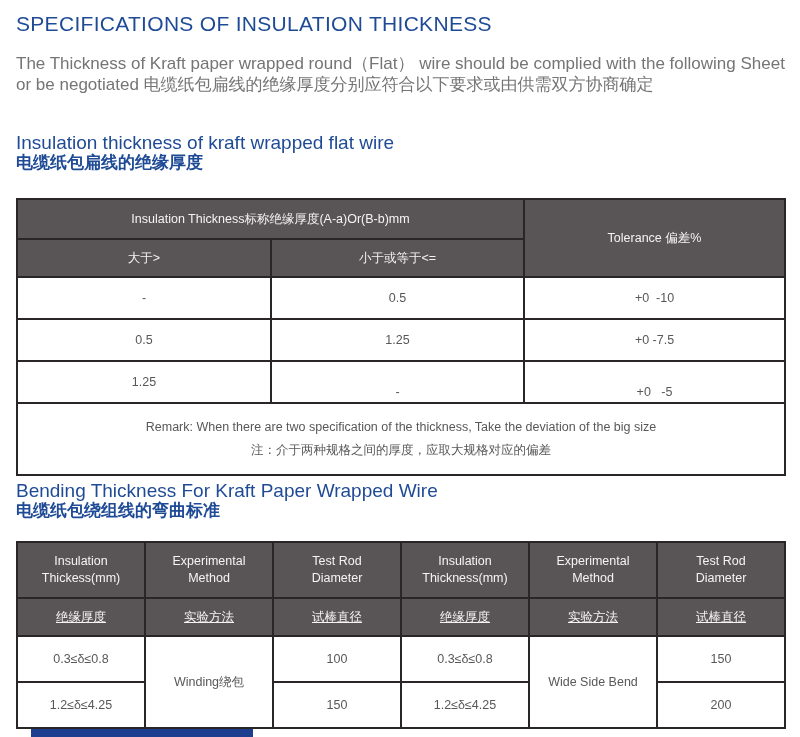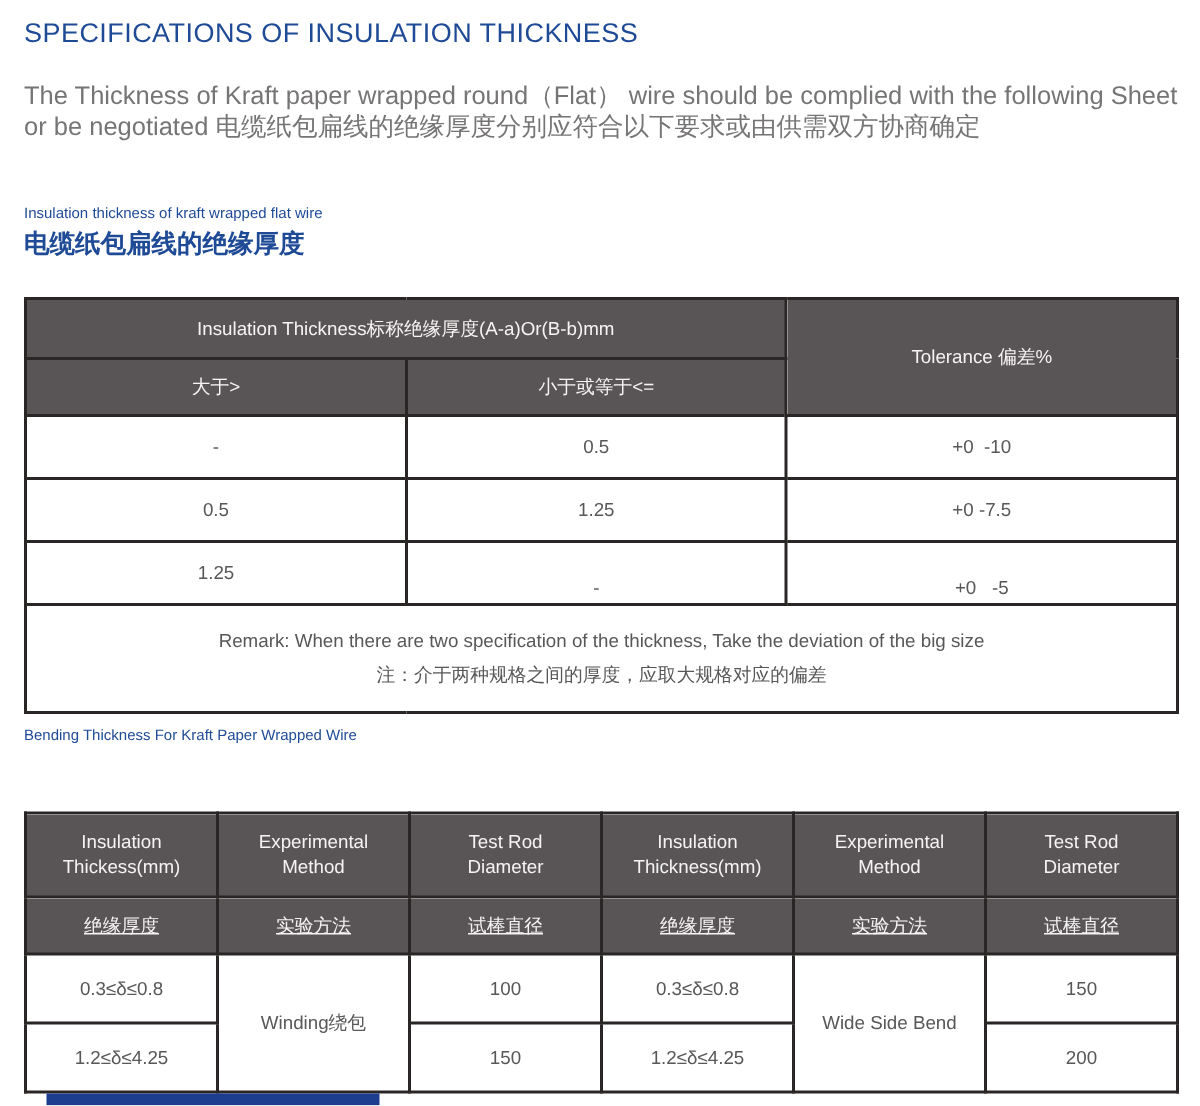--- a/index.html
+++ b/index.html
@@ -1,29 +1,29 @@
 <!DOCTYPE html>
 <html><head>
 <meta charset="utf-8">
 <style>
   html,body { margin:0; padding:0; background:#ffffff; }
   body { font-family:"Liberation Sans","DejaVu Sans",sans-serif; }
   .page { position:relative; width:800px; height:737px; background:#ffffff; overflow:hidden; }
 
   .page-title {
     position:absolute; left:16px; top:12px;
-    font-size:18px; color:#1f4b96; letter-spacing:0.3px; font-weight:400;
+    font-size:21px; color:#1f4b96; letter-spacing:0.3px; font-weight:400;
     white-space:nowrap;
   }
   .intro {
     position:absolute; left:16px; top:53px; width:772px;
     font-size:17px; line-height:21px; color:#767474;
   }
   .sec-title { position:absolute; left:16px; color:#1f4b96; }
-  .sec-title .en { font-size:10px; line-height:19px; }
+  .sec-title .en { font-size:19px; line-height:19px; }
   .sec-title .zh { font-size:17px; line-height:21px; font-weight:600; }
   .sec1 { top:133px; }
   .sec2 { top:481px; }
 
   table { border-collapse:collapse; table-layout:fixed; position:absolute; left:16px; background:#ffffff; }
   td, th { border:2px solid #2b2626; padding:4px 6px; text-align:center; overflow:hidden; }
   th { background:#595556; color:#f5f3f3; font-weight:400; font-size:12.5px; }
   td { color:#595757; font-size:12.5px; vertical-align:middle; }
 
   .t1 { top:198px; width:768px; }
@@ -93,20 +93,21 @@
       <td colspan="3" class="remark-cell">
         <div class="line">Remark: When there are two specification of the thickness, Take the deviation of the big size</div>
         <div class="line">注：介于两种规格之间的厚度，应取大规格对应的偏差</div>
       </td>
     </tr>
   </tbody>
     </table>
 
   <div class="sec-title sec2">
     <div class="en">Bending Thickness For Kraft Paper Wrapped Wire</div>
+    <div class="zh">电缆纸包绕组线的弯曲标准</div>
   </div>
 
   <table class="t2">
     <colgroup>
         <col style="width:128px">
         <col style="width:128px">
         <col style="width:128px">
         <col style="width:128px">
         <col style="width:128px">
         <col style="width:128px">

